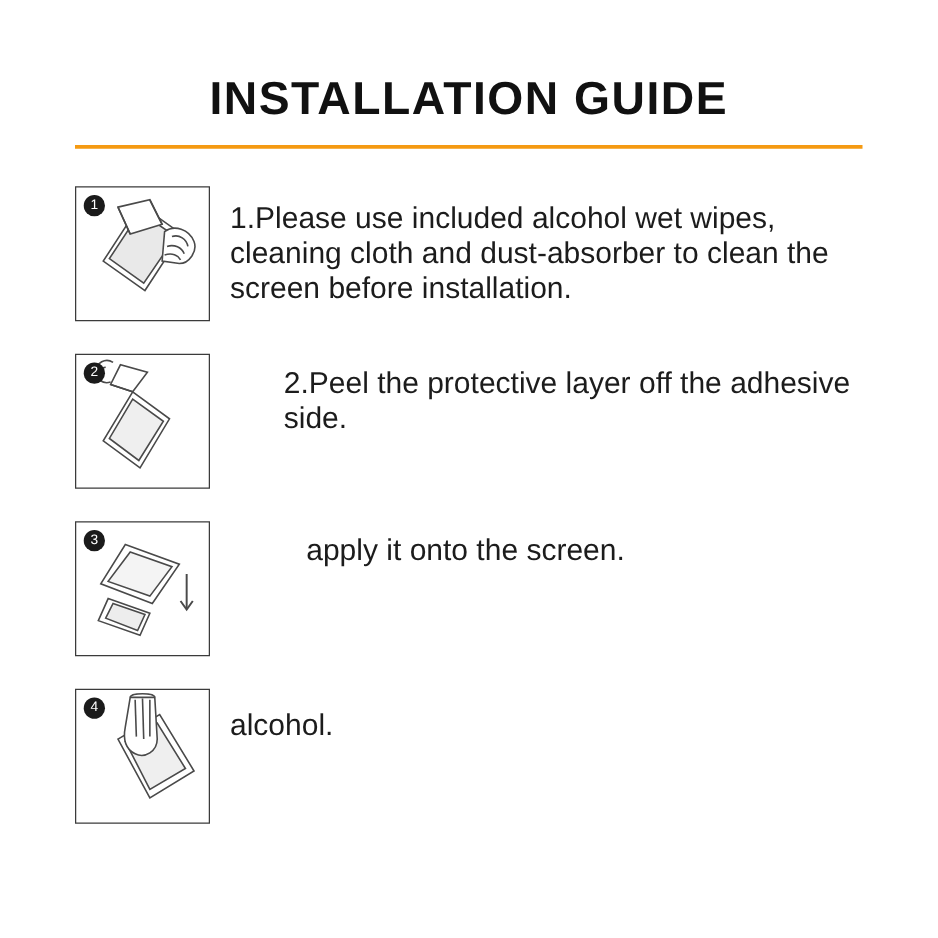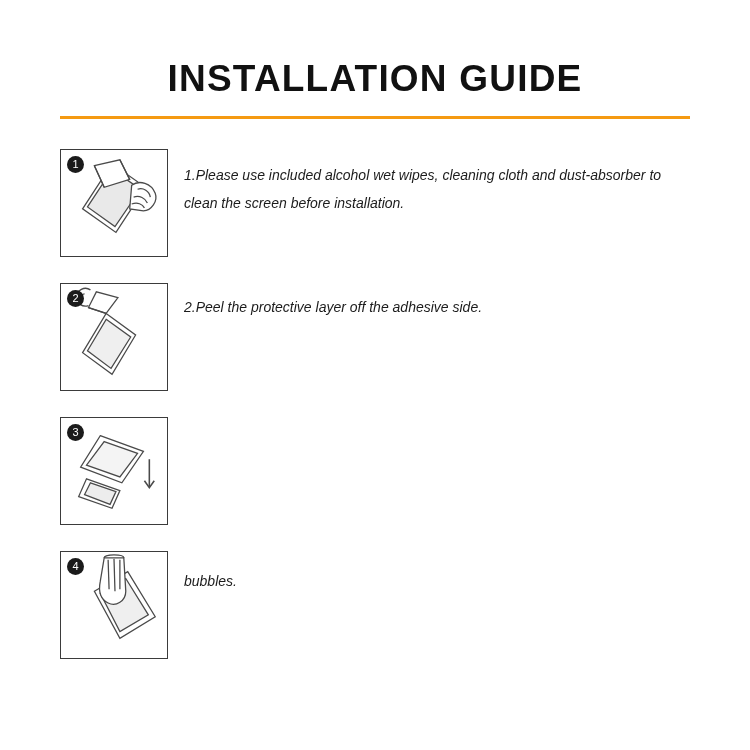--- a/index.html
+++ b/index.html
@@ -68,28 +68,27 @@
     line-height: 17px;
     text-align: center;
     font-family: "Liberation Sans", sans-serif;
     z-index: 4;
   }
   .art {
     position: absolute;
     inset: 0;
   }
   .step-text {
-    font-size: 14px;
+    font-size: 24px;
     line-height: 28px;
     color: #1c1c1c;
     padding-top: 12px;
     max-width: 520px;
-    font-style: italic;
   }
-  .s2 .step-text, .s3 .step-text { padding-top: 10px; }
+  .s2 .step-text, .s3 .step-text { padding-top: 10px; margin-left: 43px; }
   .s4 .step-text { padding-top: 16px; }
   .s3 .step-text { text-indent: 0; }
   .s3 .line2 { display: block; padding-left: 18px; }
   .s4 .line2 { display: block; }
 </style>
 </head>
 <body>
 
 <div class="page">
 
@@ -157,20 +156,21 @@
 
             <path d="M40 18 L84 34 L62 66 L20 50 Z" fill="#ffffff"></path>
             <path d="M44 24 L78 36 L60 60 L26 48 Z" fill="#f4f4f4"></path>
 
             <path d="M90 42 L90 70" stroke-width="1.6"></path>
             <path d="M85 64 L90 71 L95 64" stroke-width="1.6"></path>
           </g>
         </svg>
       </div>
       <div class="step-text">
+        <span class="line2">apply it onto the screen.</span>
       </div>
     </div>
 
     <div class="step s4">
       <div class="thumb">
         <div class="badge">4</div>
         <svg class="art" viewBox="0 0 108 108">
           <g fill="none" stroke="#4a4a4a" stroke-width="1.3">
 
             <path d="M34 40 L68 20 L96 66 L60 88 Z" fill="#ffffff"></path>
@@ -179,18 +179,18 @@
             <path d="M44 6 L64 6 L66 40 C66 50, 56 56, 48 52 C40 48, 38 40, 40 30 Z" fill="#ffffff"></path>
             <path d="M48 8 L49 38"></path>
             <path d="M54 7 L55 40"></path>
             <path d="M60 8 L60 38"></path>
 
             <path d="M44 6 C44 2, 64 2, 64 6"></path>
           </g>
         </svg>
       </div>
       <div class="step-text">
-        <span class="line2">bubbles.</span>
+        <span class="line2">alcohol.</span>
       </div>
     </div>
 
   </div>
 </div>
 
 </body></html>

